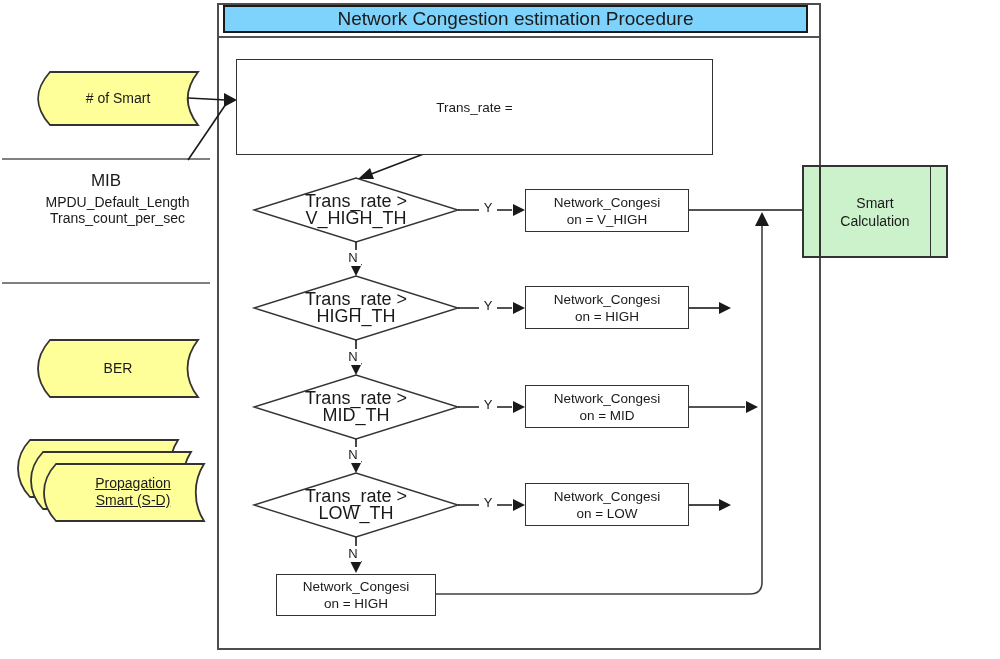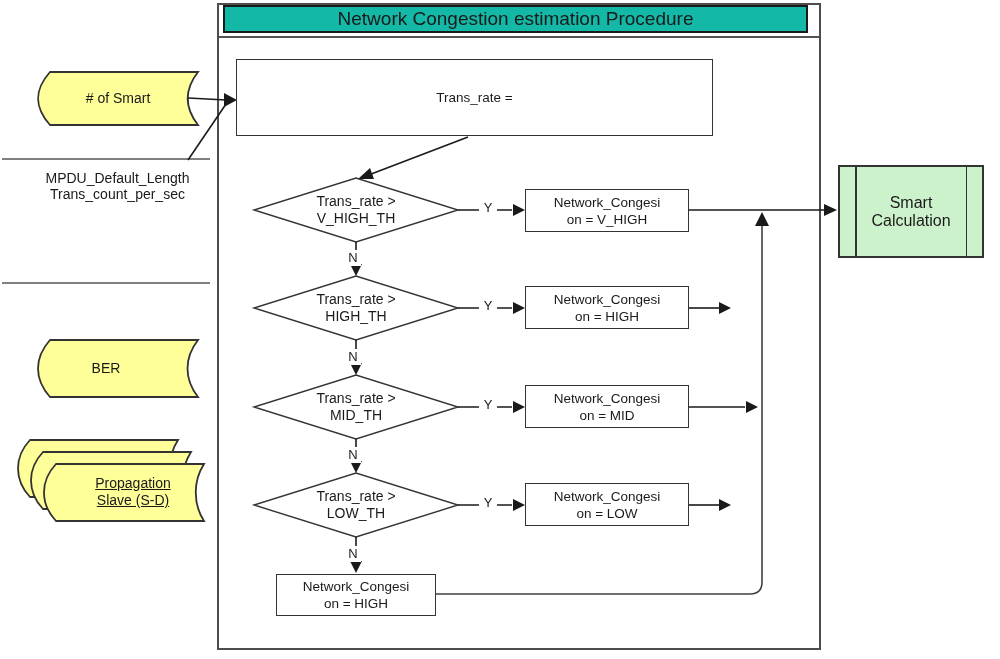--- a/index.html
+++ b/index.html
@@ -2,37 +2,37 @@
 <html><head>
 <meta charset="utf-8">
 <style>
   html,body{margin:0;padding:0;background:#ffffff;}
   .stage{position:relative;width:1000px;height:659px;background:#ffffff;overflow:hidden;
          font-family:"Liberation Sans","DejaVu Sans",sans-serif;color:#1a1a1a;}
   .abs{position:absolute;}
   .center{display:flex;flex-direction:column;align-items:center;justify-content:center;text-align:center;}
 
   .container{left:217px;top:3px;width:604px;height:647px;border:2px solid #4d4d4d;box-sizing:border-box;}
-  .titlebar{left:223px;top:5px;width:585px;height:28px;background:#14b8a6;border:2px solid #1a1a1a;
+  .titlebar{left:223px;top:5px;width:585px;height:28px;background:#7dd3fc;border:2px solid #1a1a1a;
             box-sizing:border-box;font-size:19px;line-height:24px;text-align:center;}
 
-  .formula{left:236px;top:59px;width:477px;height:77px;background:#fff;border:1.5px solid #333;
+  .formula{left:236px;top:59px;width:477px;height:96px;background:#fff;border:1.5px solid #333;
            box-sizing:border-box;font-size:13.5px;line-height:19px;}
 
-  .dtext{width:150px;height:40px;font-size:14px;line-height:17px;}
+  .dtext{width:150px;height:40px;font-size:18px;line-height:17px;}
   .rbox{left:525px;width:164px;height:43px;background:#fff;border:1.5px solid #333;box-sizing:border-box;
         font-size:13.5px;line-height:17px;}
   .clearbox{left:276px;top:574px;width:160px;height:42px;background:#fff;border:1.5px solid #333;
         box-sizing:border-box;font-size:13.5px;line-height:17px;}
 
   .ylab{width:18px;height:16px;background:#fff;font-size:13px;line-height:16px;text-align:center;}
   .nlab{width:16px;height:16px;background:#fff;font-size:13px;line-height:16px;text-align:center;}
 
-  .smart{left:838px;top:165px;width:146px;height:93px;background:#CCF2CC;border:2px solid #333;
-         box-sizing:border-box;font-size:16px;line-height:18px;}
+  .smart{left:802px;top:165px;width:146px;height:93px;background:#CCF2CC;border:2px solid #333;
+         box-sizing:border-box;font-size:14px;line-height:18px;}
   .smart .bar{position:absolute;top:0;bottom:0;width:1.5px;background:#333;}
   .smart .bar.l{left:15px;} .smart .bar.r{right:15px;}
 
   .inlabel{font-size:14px;line-height:17px;}
   .mibblock{left:0px;top:170px;width:212px;text-align:center;}
   .mibtitle{font-size:17px;line-height:22px;margin-bottom:2px;}
   .mibline{font-size:14px;line-height:16px;padding-left:23px;}
   svg{position:absolute;left:0;top:0;}
 </style>
 </head>
@@ -134,29 +134,30 @@
 
   <div class="abs titlebar">Network Congestion estimation Procedure</div>
 
   <div class="abs center formula">
     <div>Trans_rate =</div>
   </div>
 
   <div class="abs center inlabel" style="left:48px;top:85px;width:140px;height:26px;"># of Smart</div>
 
   <div class="abs mibblock">
+    <div class="mibtitle">MIB</div>
     <div class="mibline">MPDU_Default_Length</div>
     <div class="mibline">Trans_count_per_sec</div>
   </div>
 
-  <div class="abs center inlabel" style="left:36px;top:354px;width:140px;height:28px;">BER</div>
+  <div class="abs center inlabel" style="left:48px;top:354px;width:140px;height:28px;">BER</div>
 
   <div class="abs center inlabel" style="left:63px;top:474px;width:140px;height:36px;text-decoration:underline;">
     <div>Propagation</div>
-    <div>Slave (S-D)</div>
+    <div>Smart (S-D)</div>
   </div>
 
   <div class="abs center dtext" style="left:281px;top:190px;">
     <div>Trans_rate &gt;</div>
     <div>V_HIGH_TH</div>
   </div>
   <div class="abs center dtext" style="left:281px;top:288px;">
     <div>Trans_rate &gt;</div>
     <div>HIGH_TH</div>
   </div>

